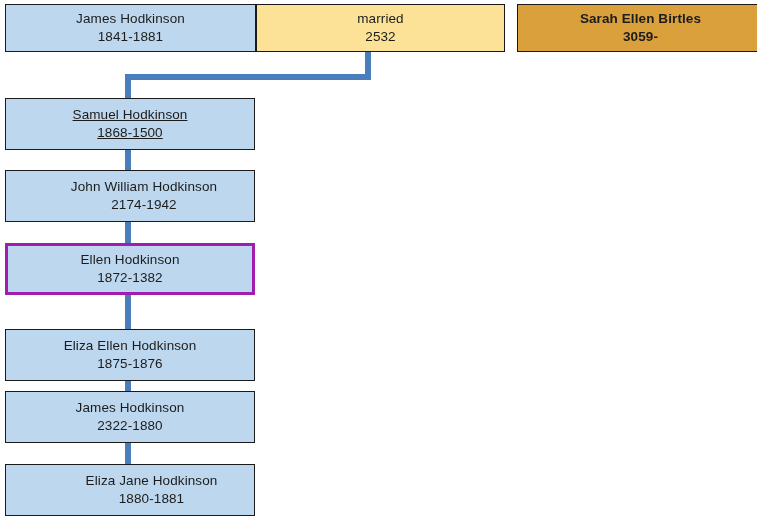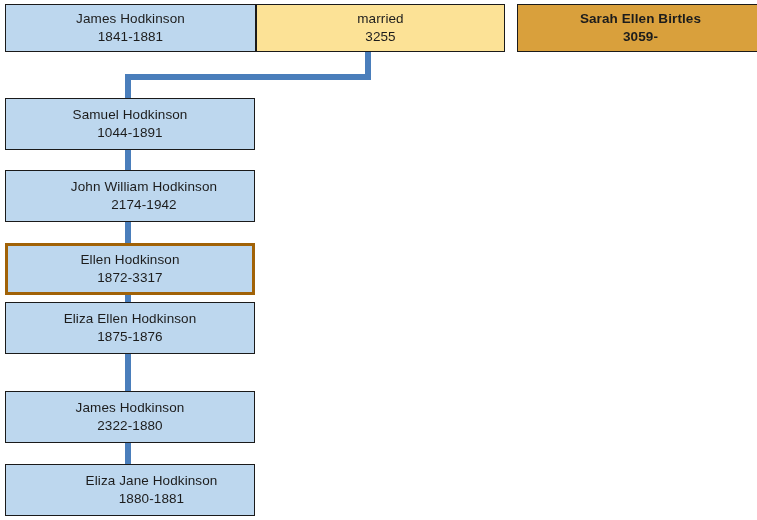--- a/index.html
+++ b/index.html
@@ -45,21 +45,21 @@
   }
   .node .line1 { display: block; }
   .node .line2 { display: block; }
 
   .fill-blue   { background: #bdd7ee; }
   .fill-yellow { background: #fce296; }
   .fill-orange { background: #d9a03c; }
 
   
   .node.focus {
-    border: 3px solid #a16207;
+    border: 3px solid #a21caf;
   }
 
   
   .top-row { top: 4px; height: 48px; }
   .n-father { left: 5px;   width: 251px; }
   .n-union  { left: 256px; width: 249px; }
   .n-mother { left: 517px; width: 247px; font-weight: bold; }
 
   
   .child { left: 5px; width: 250px; height: 52px; }
@@ -75,44 +75,44 @@
 
   <div class="connector" style="left:125px; top:74px; width:6px; height:400px;"></div>
 
   <div class="node top-row n-father fill-blue">
     <span class="line1">James Hodkinson</span>
     <span class="line2">1841-1881</span>
   </div>
 
   <div class="node top-row n-union fill-yellow">
     <span class="line1">married</span>
-    <span class="line2">3255</span>
+    <span class="line2">2532</span>
   </div>
 
   <div class="node top-row n-mother fill-orange">
     <span class="line1">Sarah Ellen Birtles</span>
     <span class="line2">3059-</span>
   </div>
 
-  <div class="node child fill-blue" style="top:98px;">
+  <div class="node child fill-blue" style="top:98px;text-decoration:underline;">
     <span class="line1">Samuel Hodkinson</span>
-    <span class="line2">1044-1891</span>
+    <span class="line2">1868-1500</span>
   </div>
 
   <div class="node child fill-blue" style="top:170px;padding-left:28px;">
     <span class="line1">John William Hodkinson</span>
     <span class="line2">2174-1942</span>
   </div>
 
   <div class="node child fill-blue focus" style="top:243px;">
     <span class="line1">Ellen Hodkinson</span>
-    <span class="line2">1872-3317</span>
+    <span class="line2">1872-1382</span>
   </div>
 
-  <div class="node child fill-blue" style="top:302px;">
+  <div class="node child fill-blue" style="top:329px;">
     <span class="line1">Eliza Ellen Hodkinson</span>
     <span class="line2">1875-1876</span>
   </div>
 
   <div class="node child fill-blue" style="top:391px;">
     <span class="line1">James Hodkinson</span>
     <span class="line2">2322-1880</span>
   </div>
 
   <div class="node child fill-blue" style="top:464px;padding-left:43px;">

